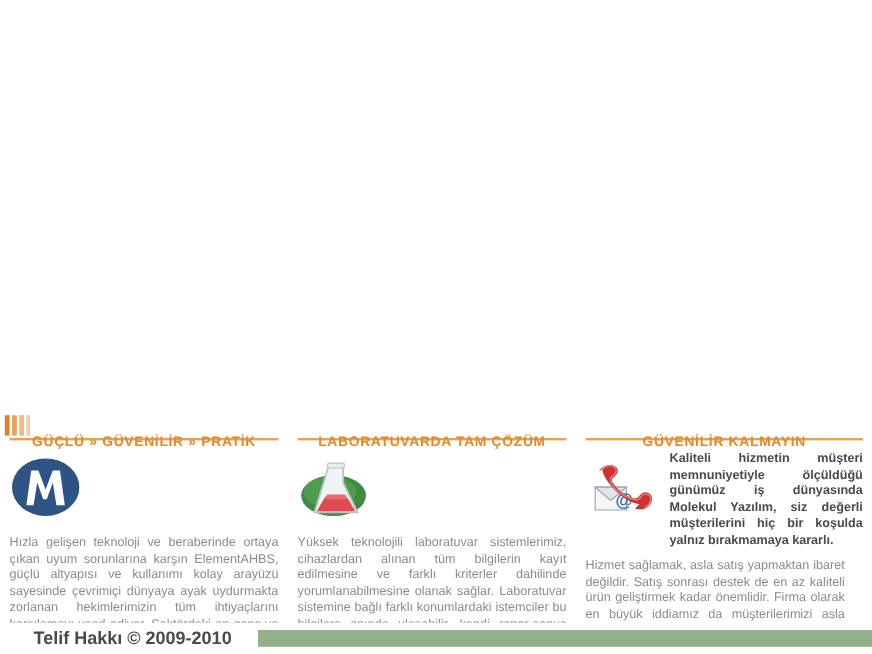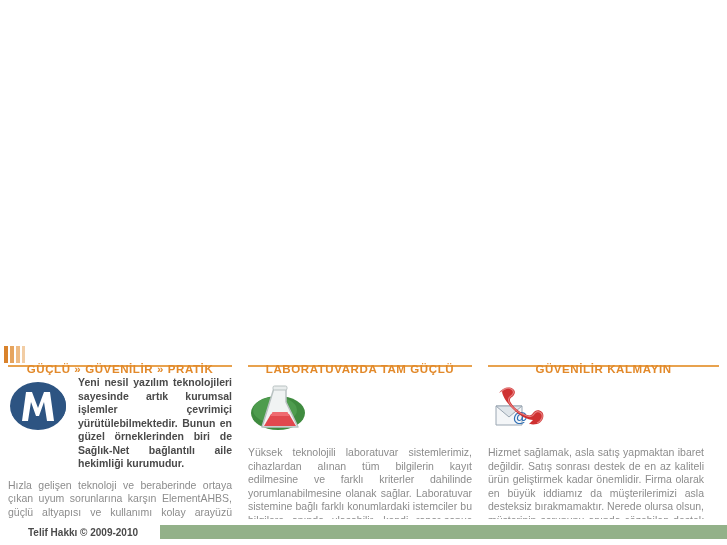--- a/index.html
+++ b/index.html
@@ -138,21 +138,21 @@
     position: absolute;
     left: 0;
     bottom: 0;
     width: 727px;
     height: 26px;
     display: flex;
     align-items: center;
     background: #ffffff;
   }
   .copyright {
-    font-size: 10px;
+    font-size: 15px;
     font-weight: bold;
     color: #4a4a4a;
     margin-left: 28px;
     white-space: nowrap;
   }
   .footer-bar {
     height: 14px;
     background: #93b189;
     margin-left: 22px;
     flex: 1 1 auto;
@@ -182,29 +182,28 @@
       <div class="promo-rule"></div>
 
       <div class="promo-lead">
         <div class="promo-icon">
           <svg class="logo-m" viewBox="0 0 64 52" xmlns="http://www.w3.org/2000/svg">
             <ellipse cx="30" cy="26" rx="28" ry="24" fill="#2d5482"></ellipse>
             <path d="M44 7 C54 11 58 18 58 26 C58 34 54 41 44 45 C50 39 51 33 51 26 C51 19 50 13 44 7 Z" fill="#2d5482"></path>
             <path d="M14 41 L18 12 L24 12 L30 28 L36 12 L42 12 L46 41 L39 41 L36 22 L31 36 L28 36 L23 22 L20 41 Z" fill="#ffffff"></path>
           </svg>
         </div>
-        <div class="lead-text">Yeni nesil yazılım teknolojileri sayesinde artık kurumsal işlemler çevrimiçi yürütülebilmektedir. Bunun en güzel örneklerinden biri de Sağlık-Net bağlantılı aile hekimliği kurumudur.</div>
       </div>
 
       <p class="body-text"><span>Hızla gelişen teknoloji ve beraberinde ortaya çıkan uyum sorunlarına karşın ElementAHBS, güçlü altyapısı ve kullanımı kolay arayüzü sayesinde çevrimiçi dünyaya ayak uydurmakta zorlanan hekimlerimizin tüm ihtiyaçlarını karşılamayı vaad ediyor. Sektördeki en genç ve en dinamik AHBS çözümünü daha yakından tanımak için </span></p>
     </div>
 
     <div class="promo-col col-2">
       <div class="promo-head">
-        <div class="promo-title">LABORATUVARDA TAM GÜÇLÜ</div>
+        <div class="promo-title">LABORATUVARDA TAM ÇÖZÜM</div>
       </div>
       <div class="promo-rule"></div>
 
       <div class="promo-lead">
         <div class="promo-icon">
           <svg class="flask" viewBox="0 0 64 56" xmlns="http://www.w3.org/2000/svg">
             <ellipse cx="30" cy="33" rx="27" ry="17" fill="#3f8b3f"></ellipse>
             <ellipse cx="27" cy="30" rx="22" ry="13" fill="#4e9c4e"></ellipse>
             <path d="M26 8 L38 8 L38 22 L50 47 L14 47 Z" fill="#f0f3f3" stroke="#b9c2c2" stroke-width="1.5" stroke-linejoin="round"></path>
             <path d="M23 34 L41 34 L48 46 L16 46 Z" fill="#e1484f"></path>
@@ -230,20 +229,21 @@
               <path d="M8 26 L34 26 L34 45 L8 45 Z" fill="#f4f6f8" stroke="#9aa6b2" stroke-width="1"></path>
               <path d="M8 26 L21 37 L34 26 Z" fill="#dfe5ea" stroke="#9aa6b2" stroke-width="1"></path>
               <text x="25" y="42" font-family="Liberation Sans, sans-serif" font-size="15" font-weight="bold" fill="#2f6fb5">@</text>
             </g>
             <g>
               <path d="M11 13 C14 8 21 6 25 9 C28 11 27 15 24 17 C22 18 21 20 23 23 C27 29 33 33 39 35 C42 36 44 35 45 33 C47 30 51 29 54 32 C57 35 55 42 49 44 C45 45 41 44 41 44 L45 40 C40 40 32 36 25 29 C18 22 14 15 14 11 Z" fill="#cf3030"></path>
               <path d="M13 12 C16 8 21 7 24 9.5 C26.5 11.5 25.5 14.5 23 16 C20.5 17.5 19.5 20 22 24 C26 30 33 34 39 36 C43 37.5 45 36 46 34 C47.5 31.5 50.5 30.5 53 33 C55.5 35.5 54 41 49 43" fill="none" stroke="#f0a0a0" stroke-width="1.2" opacity=".7"></path>
             </g>
           </svg>
         </div>
+        <div class="lead-text">Kaliteli hizmetin müşteri memnuniyetiyle ölçüldüğü günümüz iş dünyasında Molekul Yazılım, siz değerli müşterilerini hiç bir koşulda yalnız bırakmamaya kararlı.</div>
       </div>
 
       <p class="body-text">Hizmet sağlamak, asla satış yapmaktan ibaret değildir. Satış sonrası destek de en az kaliteli ürün geliştirmek kadar önemlidir. Firma olarak en büyük iddiamız da müşterilerimizi asla desteksiz bırakmamaktır. Nerede olursa olsun, müşterinin sorununu anında çözebilen destek ekibimiz bu iddiayı her seferinde kanıtlamış ve kanıtlamaya devam etmektedir.</p>
     </div>
 
   </div>
 
   <div class="footer">
     <div class="copyright">Telif Hakkı © 2009-2010</div>
     <div class="footer-bar"></div>

